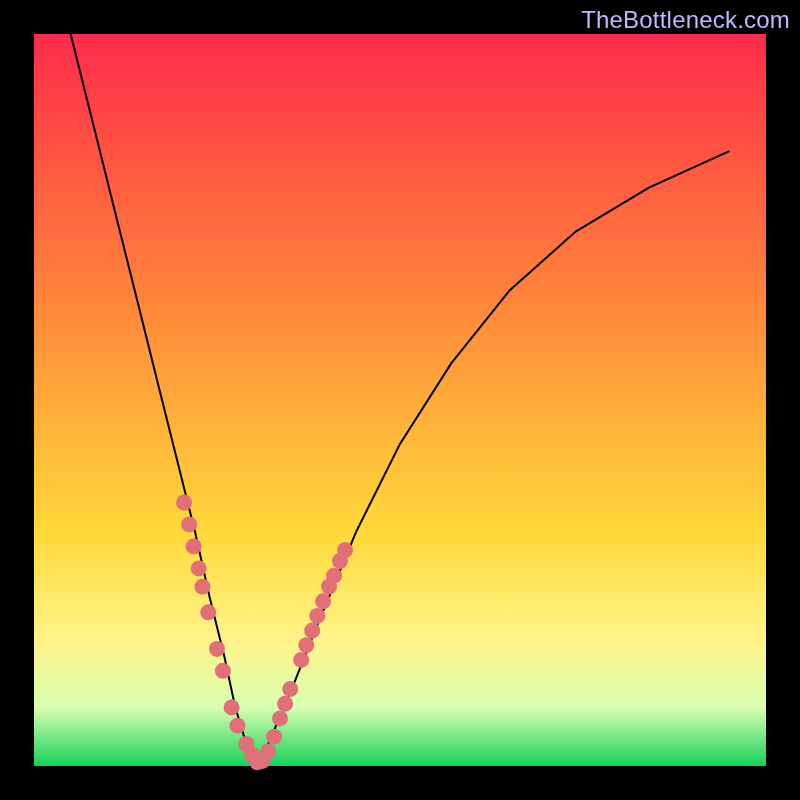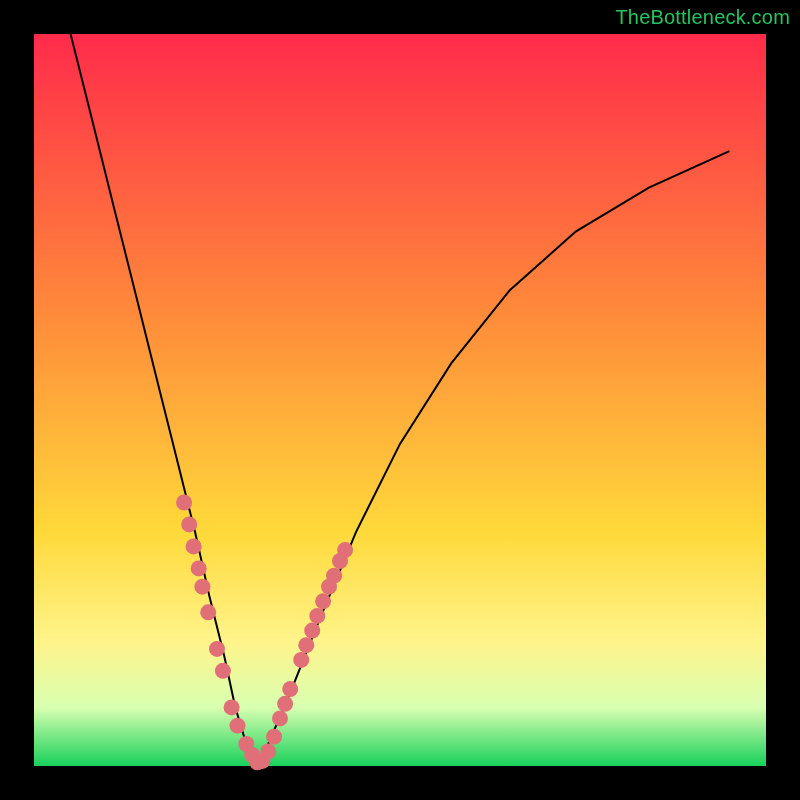--- a/index.html
+++ b/index.html
@@ -33,22 +33,22 @@
       var(--c-mid2) 68%,
       var(--c-mid3) 83%,
       var(--c-mid4) 92%,
       var(--c-bot) 100%
     );
   }
   .watermark {
     position: absolute;
     top: 6px;
     right: 10px;
-    color: #22c55e;
-    font-size: 20px;
+    color: #c4b5fd;
+    font-size: 24px;
     font-weight: 500;
     letter-spacing: 0.2px;
     user-select: none;
   }
   svg.curve {
     position: absolute;
     top: 0;
     left: 0;
     width: 732px;
     height: 732px;

